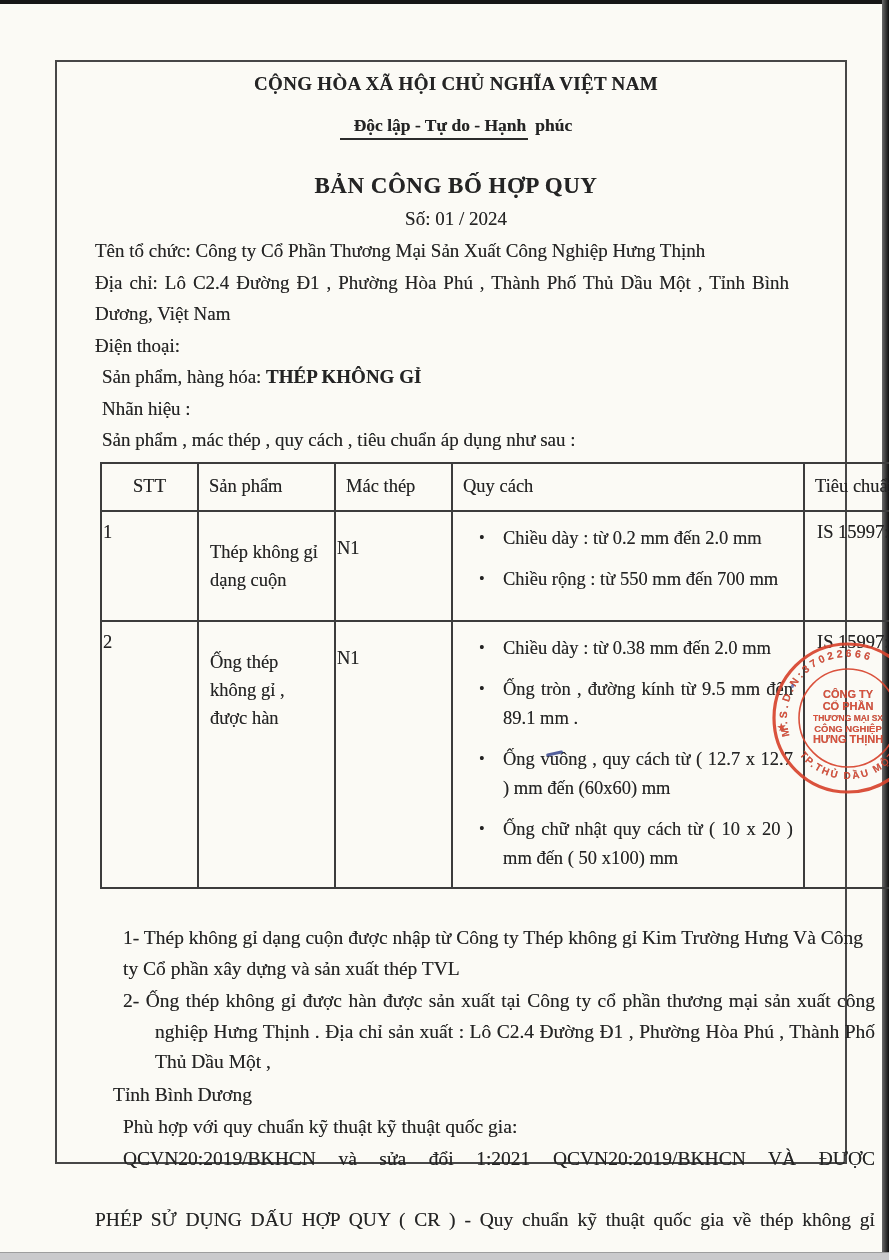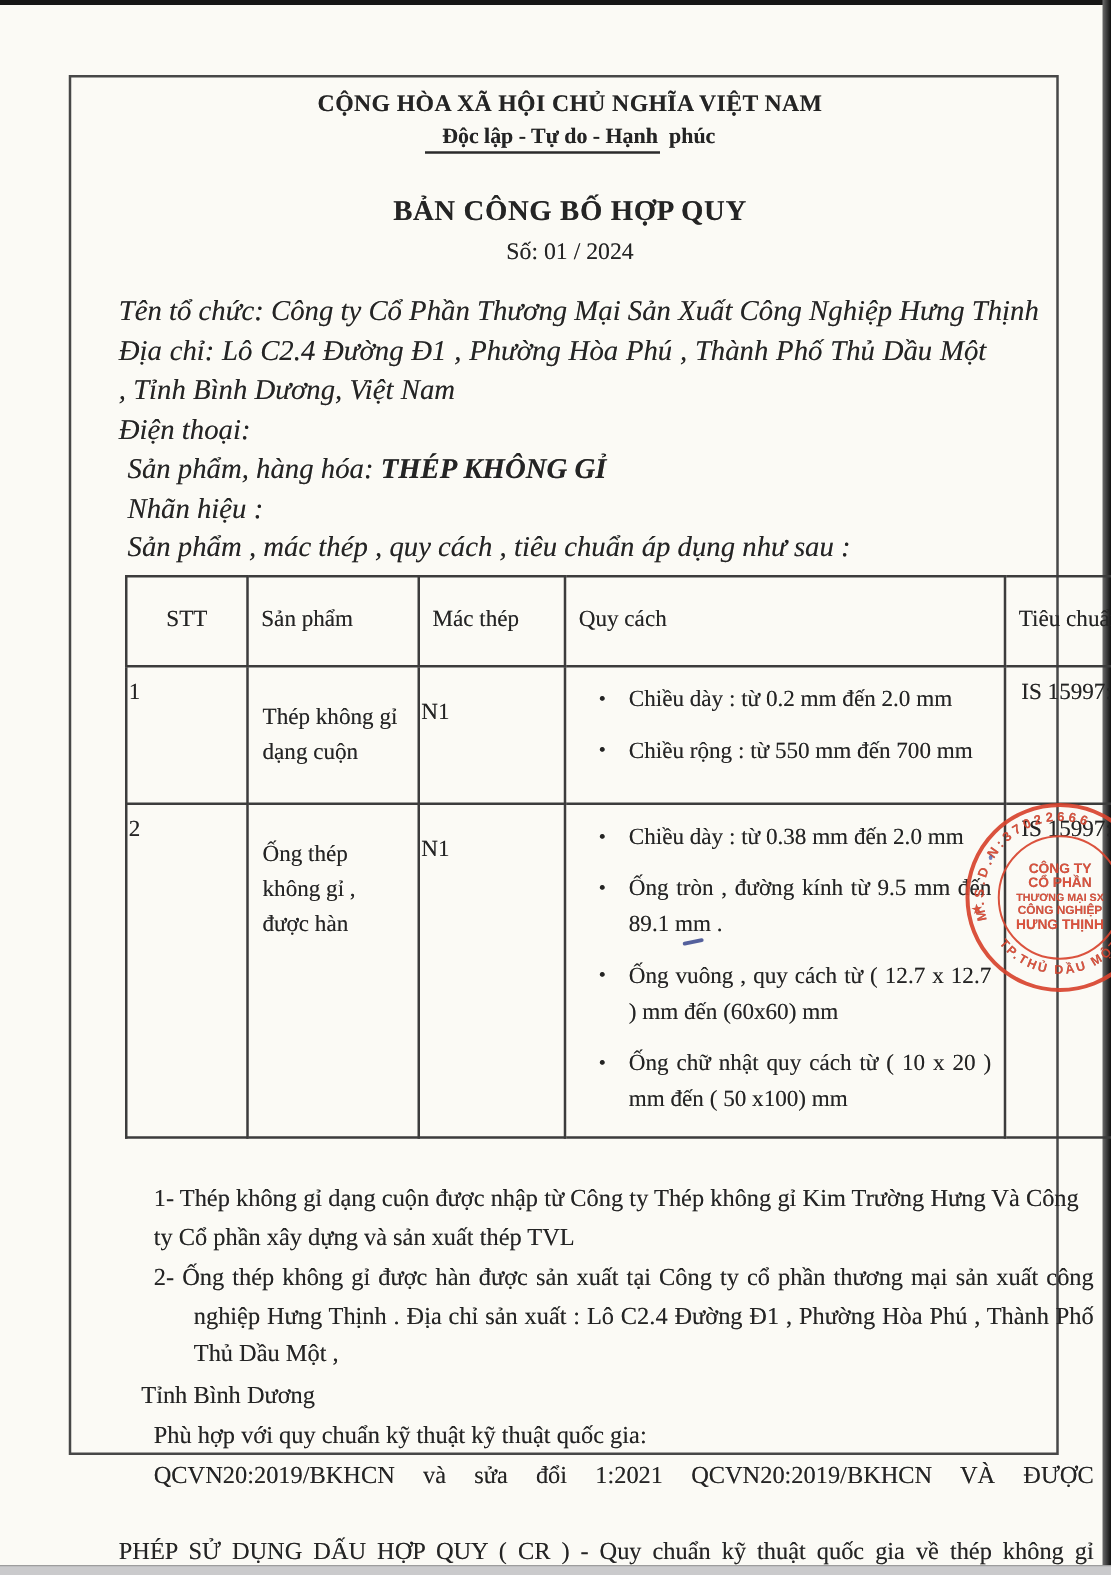--- a/index.html
+++ b/index.html
@@ -17,39 +17,39 @@
 
   .frame {
     position:absolute; left:55px; top:60px; width:792px; height:1104px;
     border:2px solid #474747; box-sizing:border-box;
     padding:0 28px 0 38px;
   }
 
   .center { text-align:center; }
   .nat-title { margin-top:11px; font-size:19px; font-weight:bold; letter-spacing:.3px; }
   .motto { margin-top:3px; font-size:17.5px; font-weight:bold; }
-  .motto .ul { display:inline-block; border-bottom:2.5px solid #2b2b2b; padding:0 2px 2px 14px; }
+  .motto .ul { display:inline-block; border-bottom:2.5px solid #2b2b2b; padding:0 2px 2px 14px;margin-top:17px; }
   .motto .tail { padding-left:7px; }
   .doc-title { margin-top:33px; font-size:23px; font-weight:bold; letter-spacing:.5px; }
   .doc-no { margin-top:9px; font-size:19px; }
 
-  .info { margin-top:20px; font-size:23px; line-height:31.5px;font-style:italic; }
+  .info { margin-top:5px; font-size:19px; line-height:31.5px; }
   .info .org { white-space:nowrap; }
   .info .addr { width:694px; text-align:justify; }
   .info .sub { margin-left:7px; }
   .info b { font-weight:bold; }
 
   table.spec-table {
     margin:6px 0 0 5px; border-collapse:collapse; table-layout:fixed;
     width:775px; font-size:18.5px;
   }
   .spec-table th, .spec-table td {
     border:2px solid #3c3c3c; vertical-align:top; font-weight:normal; text-align:left;
   }
-  .spec-table thead th { height:38px; vertical-align:middle; padding:16px 10px; }
+  .spec-table thead th { height:38px; vertical-align:middle; padding:4px 10px; }
   .spec-table .w-stt { width:55px; }  .spec-table .w-prod { width:115px; }
   .spec-table .w-grade { width:95px; } .spec-table .w-spec { width:330px; }
   .spec-table .w-std { width:180px; }
   .spec-table thead .w-stt { text-align:center; padding:2px 20px; }
   .c-stt   { text-align:center; padding-top:10px; }
   .c-prod  { padding:26px 11px; text-align:justify; line-height:28px; }
   .c-grade { text-align:center; padding-top:26px; }
   .c-spec  { padding:2px 10px 2px 24px; }
   .c-std   { padding:10px 8px 10px 12px; }
   tr.r1 { height:95px; } tr.r2 { height:238px; }

